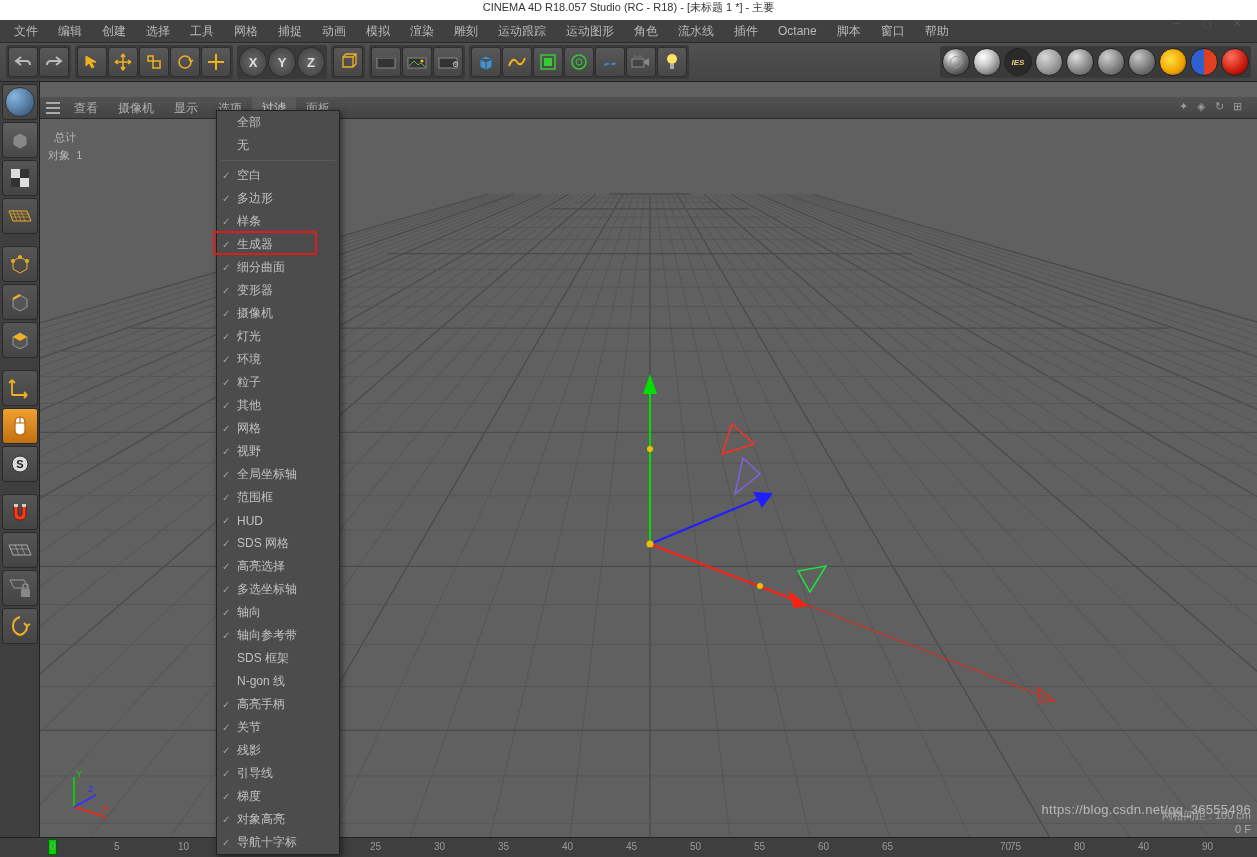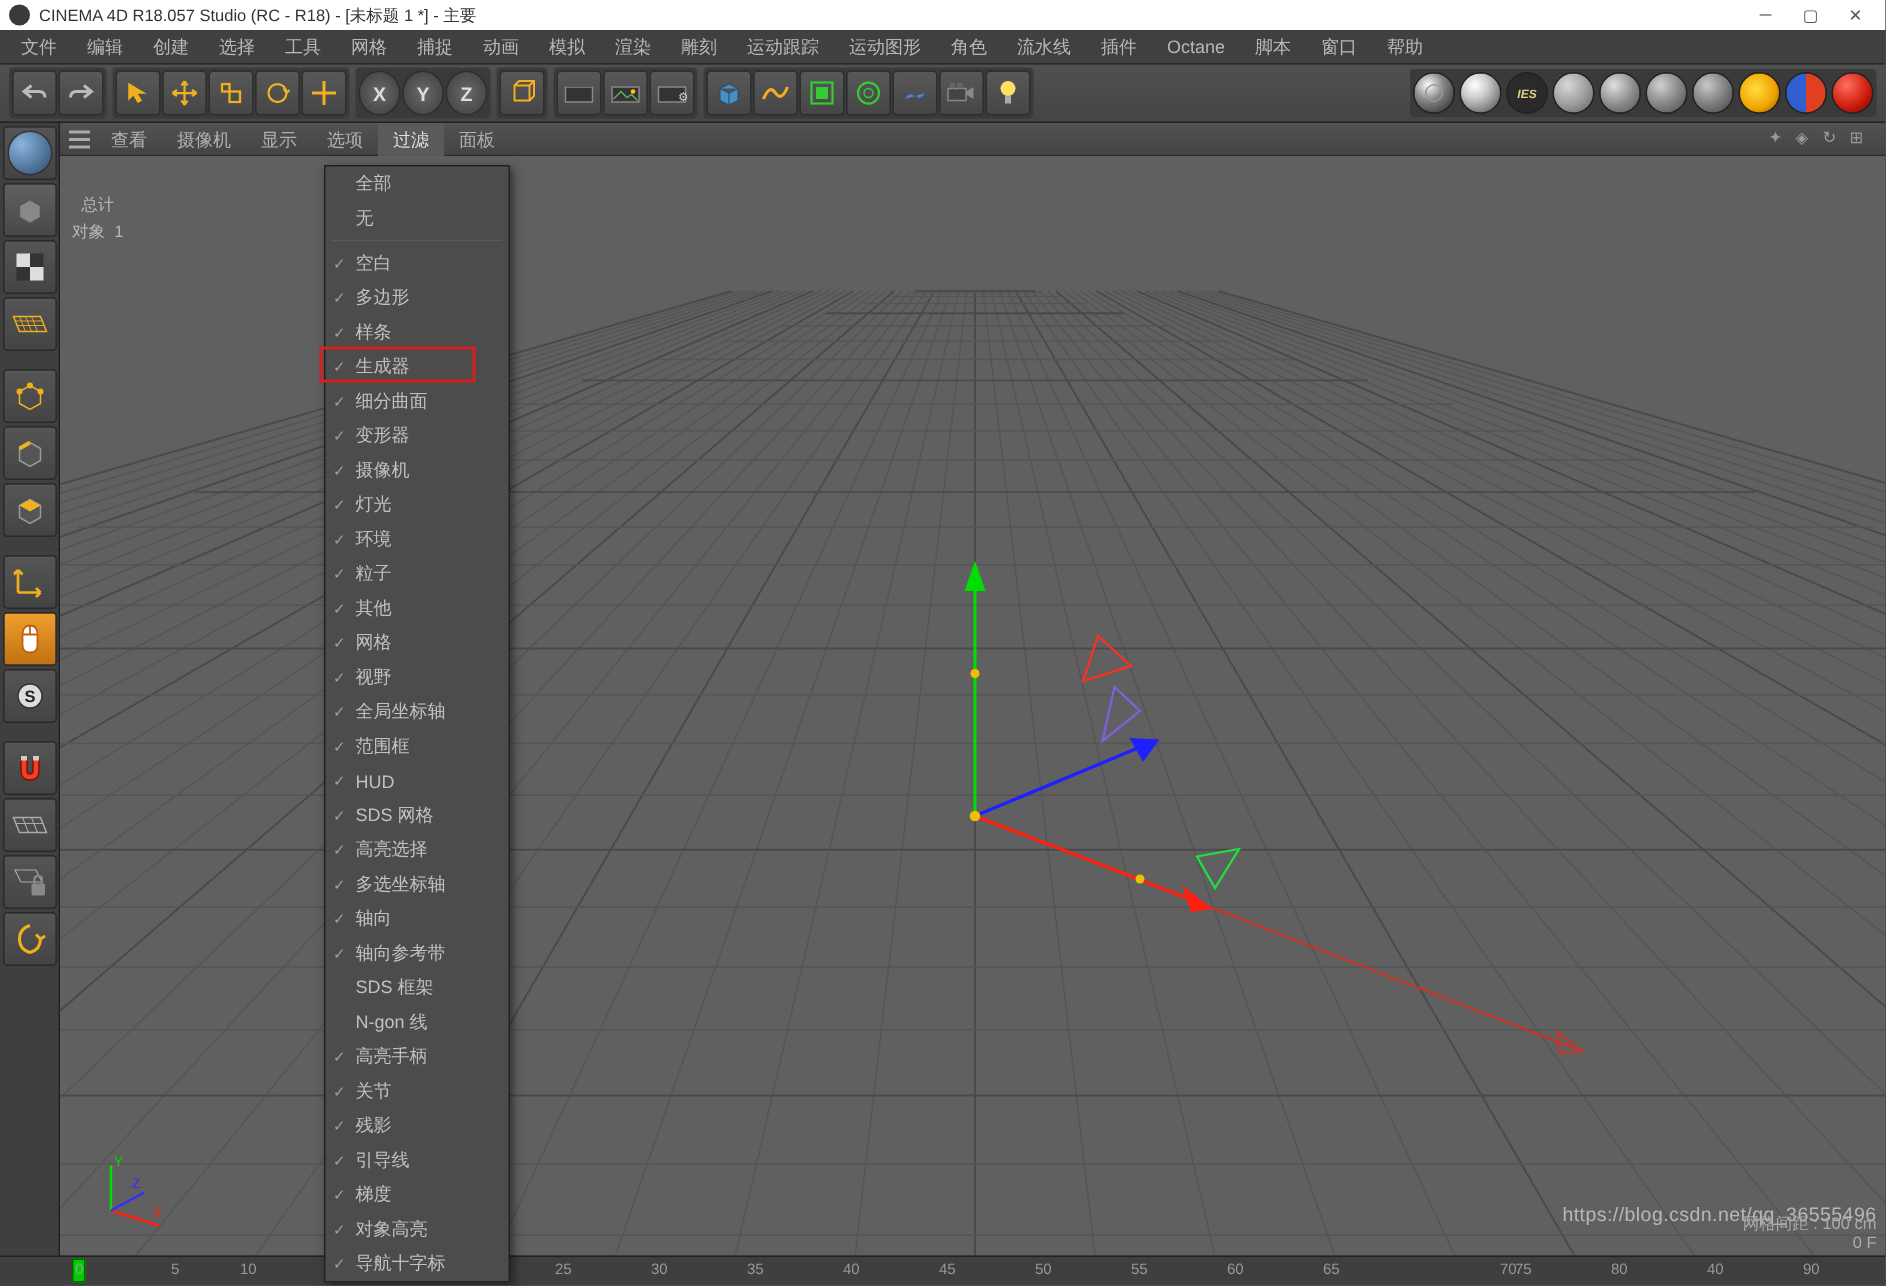--- a/index.html
+++ b/index.html
@@ -1,18 +1,18 @@
 <!DOCTYPE html>
 <html><head>
 <meta charset="utf-8">
 <style>
 * { margin: 0; padding: 0; box-sizing: border-box; font-family: "Microsoft YaHei", Arial, sans-serif; user-select: none; }
 body { width: 1257px; height: 857px; background: #3a3a3a; color: #c8c8c8; font-size: 12px; overflow: hidden; position: relative; }
 
-.titlebar { height: 20px; background: #fff; color: #333; display: flex; align-items: center; padding: 0 6px; font-size: 11px; }
+.titlebar { height: 20px; background: #fff; color: #333; display: flex; align-items: center; padding: 0 6px; font-size: 11px; flex-direction: column; }
 .titlebar .app-icon { width: 14px; height: 14px; background: #3a3a3a; border-radius: 50%; margin-right: 6px; }
 .titlebar .win-btns { margin-left: auto; display: flex; gap: 2px; }
 .titlebar .win-btn { width: 28px; height: 16px; display: flex; align-items: center; justify-content: center; color: #555; }
 
 .menubar { height: 22px; background: #404040; display: flex; align-items: center; padding: 0 4px; gap: 0; }
 .menubar .menu-item { padding: 0 10px; font-size: 12px; color: #b8b8b8; line-height: 22px; }
 
 .toolbar { height: 40px; background: linear-gradient(#505050,#454545); border-top: 1px solid #2a2a2a; border-bottom: 1px solid #222; display: flex; align-items: center; padding: 0 6px; gap: 4px; }
 .tgroup { display: flex; align-items: center; gap: 1px; background: #3a3a3a; padding: 2px; border-radius: 3px; }
 .tbtn { width: 30px; height: 30px; background: linear-gradient(#585858,#464646); border: 1px solid #2e2e2e; border-radius: 3px; display: flex; align-items: center; justify-content: center; color: #b8b8b8; font-size: 13px; }
@@ -24,21 +24,21 @@
 .main { display: flex; height: 775px; position: relative; }
 
 .left-tools { width: 40px; background: #3f3f3f; display: flex; flex-direction: column; gap: 2px; padding: 2px; border-right: 1px solid #222; }
 .ltool { width: 36px; height: 36px; background: linear-gradient(#555,#444); border: 1px solid #2a2a2a; border-radius: 3px; display: flex; align-items: center; justify-content: center; overflow: hidden; }
 .ltool.active { background: linear-gradient(#f0a030,#c07010); }
 .ltool svg { display: block; }
 .ltool .globe { width: 30px; height: 30px; border-radius: 50%; background: radial-gradient(circle at 30% 30%, #8ab5e0, #2a4a6a); border: 1px solid #333; }
 
 .viewport-area { flex: 1; position: relative; background: #606060; }
 
-.vp-header { height: 22px; background: linear-gradient(#525252,#444); display: flex; align-items: center; padding: 0 4px; gap: 0; border-bottom: 1px solid #2a2a2a; }
+.vp-header { height: 22px; background: linear-gradient(#525252,#444); display: flex; align-items: center; padding: 0 4px; gap: 0; border-bottom: 1px solid #2a2a2a; margin-top: 15px; }
 .vp-header .vh-icon { width: 18px; height: 18px; margin-right: 2px; }
 .vp-header .vh-item { padding: 0 10px; font-size: 12px; color: #b0b0b0; line-height: 22px; }
 .vp-header .vh-item.active { background: #5a5a5a; color: #ddd; }
 .vp-header .vh-right { margin-left: auto; display: flex; gap: 2px; padding-right: 4px; }
 .vp-header .vh-ricon { width: 16px; height: 16px; color: #999; font-size: 11px; }
 
 .vp-title { height: 20px; background: #444; color: #b8b8b8; font-size: 11px; padding: 0 8px; display: flex; align-items: center; border-bottom: 1px solid #2a2a2a; }
 
 .vp-stats { position: absolute; left: 8px; top: 46px; font-size: 11px; color: #b8b8b8; z-index: 5; }
 .vp-stats div { line-height: 18px; }
@@ -494,21 +494,21 @@
       <div>0 F</div>
     </div>
   </div>
 </div>
 
 <div class="timeline">
   <div class="marker"></div>
   <div id="timeline-ticks">
       <span class="tick" style="left: 50px;">0</span>
       <span class="tick" style="left: 114px;">5</span>
-      <span class="tick" style="left: 160px;">10</span>
+      <span class="tick" style="left: 178px;">10</span>
       <span class="tick" style="left: 242px;">15</span>
       <span class="tick" style="left: 306px;">20</span>
       <span class="tick" style="left: 370px;">25</span>
       <span class="tick" style="left: 434px;">30</span>
       <span class="tick" style="left: 498px;">35</span>
       <span class="tick" style="left: 562px;">40</span>
       <span class="tick" style="left: 626px;">45</span>
       <span class="tick" style="left: 690px;">50</span>
       <span class="tick" style="left: 754px;">55</span>
       <span class="tick" style="left: 818px;">60</span>

